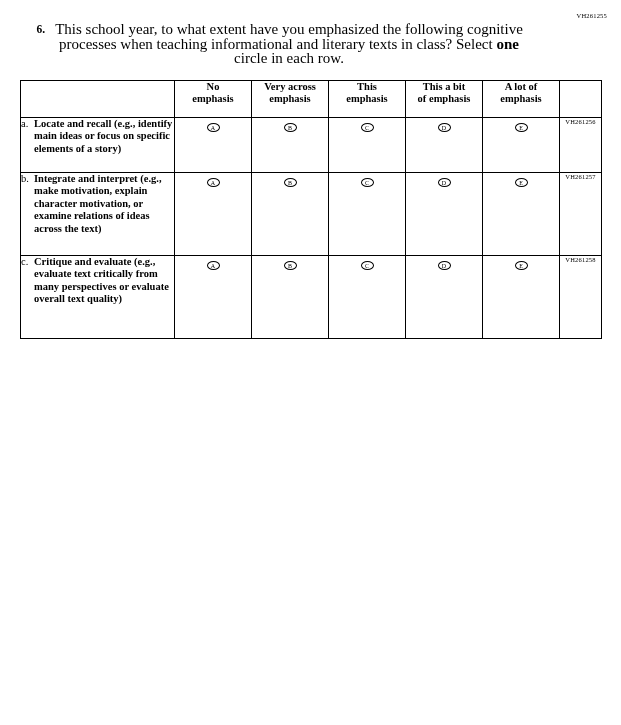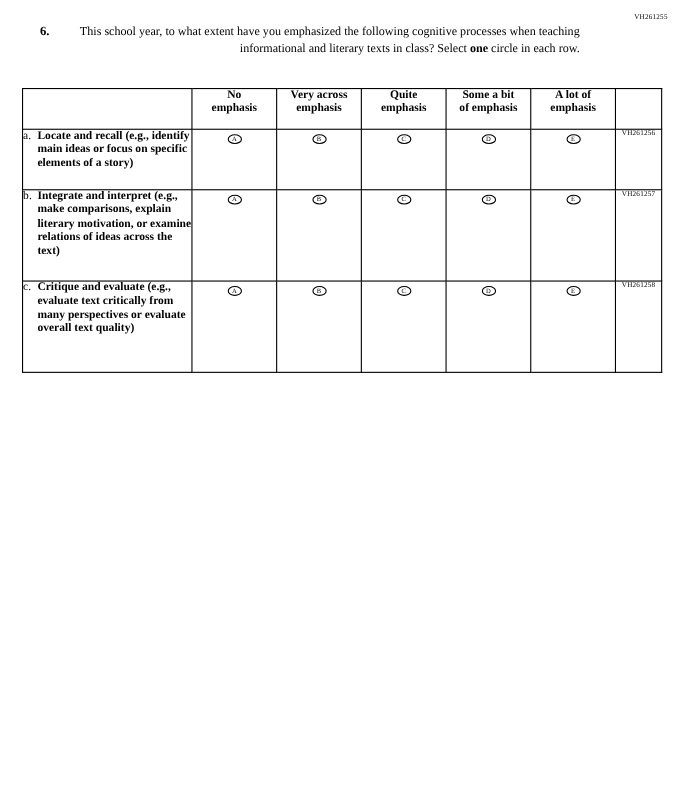--- a/index.html
+++ b/index.html
@@ -40,23 +40,23 @@
   .q-number {
     font-weight: bold;
     font-size: 11.5px;
     width: 18px;
     flex: 0 0 18px;
     text-align: right;
     padding-right: 6px;
     line-height: 14.5px;
   }
   .q-text {
-    font-size: 11px;
+    font-size: 15px;
     line-height: 14.5px;
-    text-align: right;
+    text-align: center;
   }
   .q-text b { font-weight: bold; }
 
   table.grid {
     position: absolute;
     top: 80px;
     left: 20px;
     width: 581px;
     border-collapse: collapse;
     table-layout: fixed;
@@ -156,25 +156,25 @@
         <th class="blank"></th>
         <th>
           <div>No</div>
           <div>emphasis</div>
         </th>
         <th>
           <div>Very across</div>
           <div>emphasis</div>
         </th>
         <th>
-          <div>Quite</div>
-          <div>emphasis</div>
-        </th>
-        <th>
-          <div>Some a bit</div>
+          <div>This</div>
+          <div>emphasis</div>
+        </th>
+        <th>
+          <div>This a bit</div>
           <div>of emphasis</div>
         </th>
         <th>
           <div>A lot of</div>
           <div>emphasis</div>
         </th>
         <th class="blank"></th>
       </tr>
     </thead>
     <tbody>
@@ -201,21 +201,21 @@
         <td class="optcell">
           <span class="bubble"><span>E</span></span>
         </td>
         <td class="idcell">VH261256</td>
       </tr>
 
       <tr class="r2">
         <td class="rowlabel">
           <div class="rowlabel-inner">
             <div class="rl-letter">b.</div>
-            <div class="rl-text">Integrate and interpret (e.g., make comparisons, explain literary motivation, or examine relations of ideas across the text)</div>
+            <div class="rl-text">Integrate and interpret (e.g., make motivation, explain character motivation, or examine relations of ideas across the text)</div>
           </div>
         </td>
         <td class="optcell">
           <span class="bubble"><span>A</span></span>
         </td>
         <td class="optcell">
           <span class="bubble"><span>B</span></span>
         </td>
         <td class="optcell">
           <span class="bubble"><span>C</span></span>

